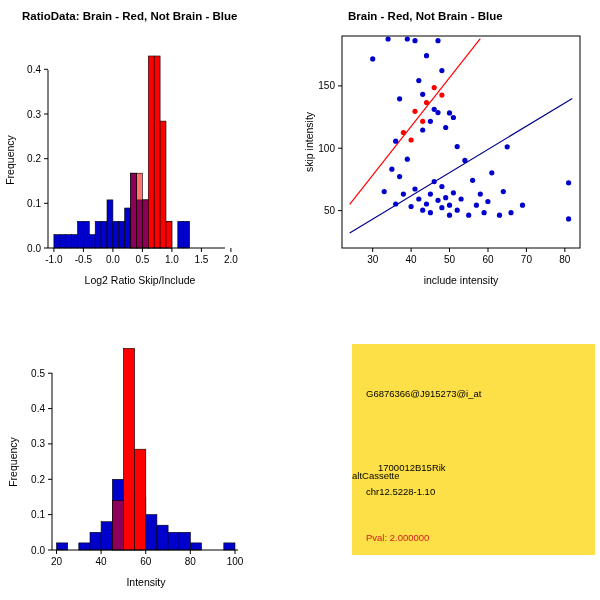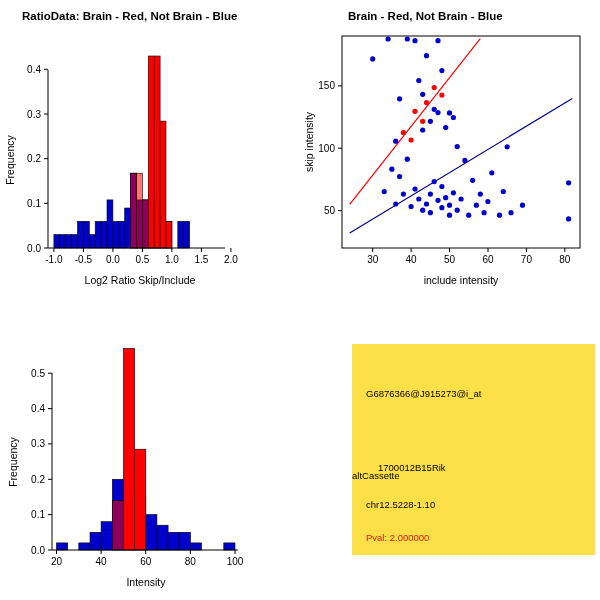--- a/index.html
+++ b/index.html
@@ -277,15 +277,15 @@
     </g>
     <text class="axlab" x="146" y="286" text-anchor="middle">Intensity</text>
     <text class="axlab" x="17" y="162" text-anchor="middle" transform="rotate(-90 17 162)">Frequency</text>
   </svg>
 </div>
 
 <div class="infobox" style="left:352px; top:344px; width:243px; height:211px;">
   <div class="infotext" style="position:absolute; left:14px; top:44px;">G6876366@J915273@i_at</div>
   <div class="infotext" style="position:absolute; left:0; top:83px;margin-top:43px;">altCassette</div>
   <div class="infotext" style="position:absolute; left:26px; top:118px;">1700012B15Rik</div>
-  <div class="infotext" style="position:absolute; left:14px; top:155px;text-align:right;">chr12.5228-1.10</div>
+  <div class="infotext" style="position:absolute; left:14px; top:142px;text-align:right;">chr12.5228-1.10</div>
   <div class="infotext pval" style="position:absolute; left:14px; top:188px;">Pval: 2.000000</div>
 </div>
 
 </body></html>

